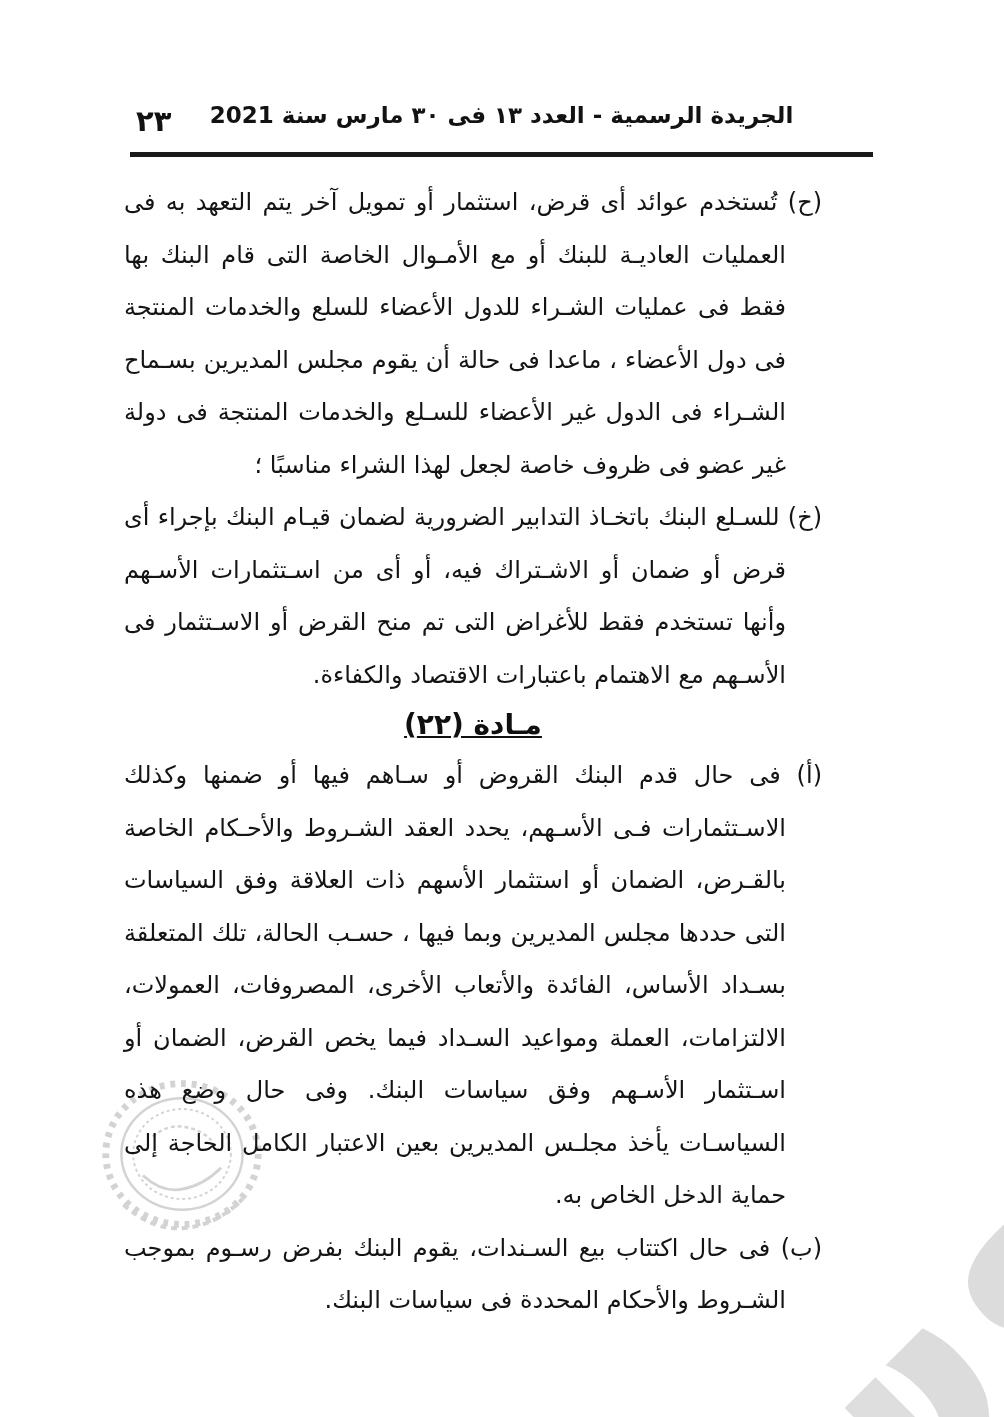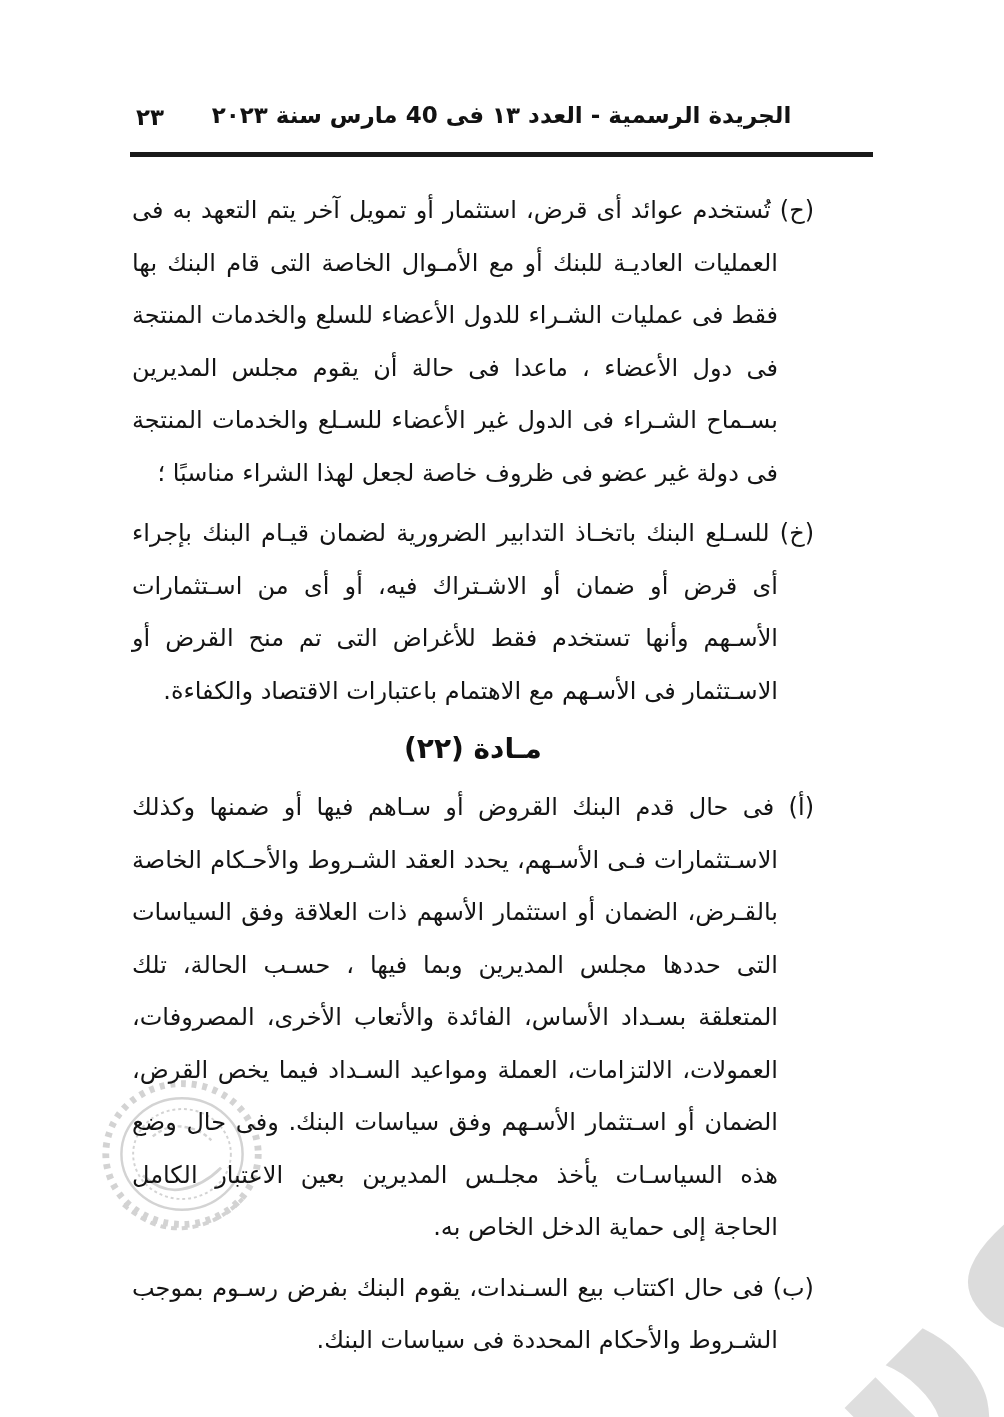--- a/index.html
+++ b/index.html
@@ -54,21 +54,21 @@
     position:absolute; z-index:2;
     top:102px; left:130px; width:743px;
     text-align:center;
     direction:rtl;
     font-size:23px; font-weight:bold;
     color:#121212;
   }
   .page-number {
     position:absolute; z-index:2;
     top:104px; left:136px;
-    font-size:23px; font-weight:bold;
+    font-size:29px; font-weight:bold;
     direction:rtl;
     color:#121212;
   }
   .header-rule {
     position:absolute; z-index:2;
     left:130px; top:152px;
     width:743px; height:5px;
     background:#1a1a1a;
   }
 
@@ -76,34 +76,35 @@
   .body-text {
     position:absolute; z-index:2;
     top:176px; left:124px; width:698px;
     direction:rtl;
     text-align:justify;
     font-size:24px;
     line-height:52.5px;
     color:#141414;
   }
   p.para {
-    margin:8px;
+    margin:0;
     padding-right:36px;   
     text-indent:-36px;    
   }
   p.para .marker { font-weight:normal; }
   .article-heading {
     margin:0;
     padding:0;
     text-indent:0;
     text-align:center;
     font-weight:bold;
     font-size:28px;
     line-height:48px;
     color:#101010;
+    text-decoration:underline;
   }
 </style>
 </head>
 <body>
 
 <div class="page">
 
   <div class="wm wm-main">صورة إلكترونية لا يعتد بها عند التداول</div>
   <div class="wm wm-press">المطابع الأميرية</div>
 
@@ -112,21 +113,21 @@
       <ellipse cx="100" cy="88" rx="78" ry="72" stroke-width="7" stroke-dasharray="5 6"></ellipse>
       <ellipse cx="100" cy="88" rx="62" ry="57" stroke-width="2.5"></ellipse>
       <ellipse cx="100" cy="88" rx="50" ry="46" stroke-width="2" stroke-dasharray="3 3"></ellipse>
       <path d="M60,110 q20,18 40,14 q22,-4 40,-22" stroke-width="3"></path>
       <path d="M70,70 q15,-12 30,-10 q18,2 30,14" stroke-width="2.5" stroke-dasharray="4 3"></path>
       <path d="M40,140 q30,26 60,24 q34,-2 62,-30" stroke-width="4" stroke-dasharray="6 5"></path>
     </g>
   </svg>
 
   <div class="page-number">٢٣</div>
-  <div class="header-title">الجريدة الرسمية - العدد ١٣ فى 40 مارس سنة ٢٠٢٣</div>
+  <div class="header-title">الجريدة الرسمية - العدد ١٣ فى ٣٠ مارس سنة 2021</div>
   <div class="header-rule"></div>
 
   <div class="body-text">
 
     <p class="para"><span class="marker">(ح)</span> <span>تُستخدم عوائد أى قرض، استثمار أو تمويل آخر يتم التعهد به فى العمليات العاديـة للبنك أو مع الأمـوال الخاصة التى قام البنك بها فقط فى عمليات الشـراء للدول الأعضاء للسلع والخدمات المنتجة فى دول الأعضاء ، ماعدا فى حالة أن يقوم مجلس المديرين بسـماح الشـراء فى الدول غير الأعضاء للسـلع والخدمات المنتجة فى دولة غير عضو فى ظروف خاصة لجعل لهذا الشراء مناسبًا ؛</span></p>
 
     <p class="para"><span class="marker">(خ)</span> <span>للسـلع البنك باتخـاذ التدابير الضرورية لضمان قيـام البنك بإجراء أى قرض أو ضمان أو الاشـتراك فيه، أو أى من اسـتثمارات الأسـهم وأنها تستخدم فقط للأغراض التى تم منح القرض أو الاسـتثمار فى الأسـهم مع الاهتمام باعتبارات الاقتصاد والكفاءة.</span></p>
 
     <p class="article-heading">مـادة (٢٢)</p>
 

